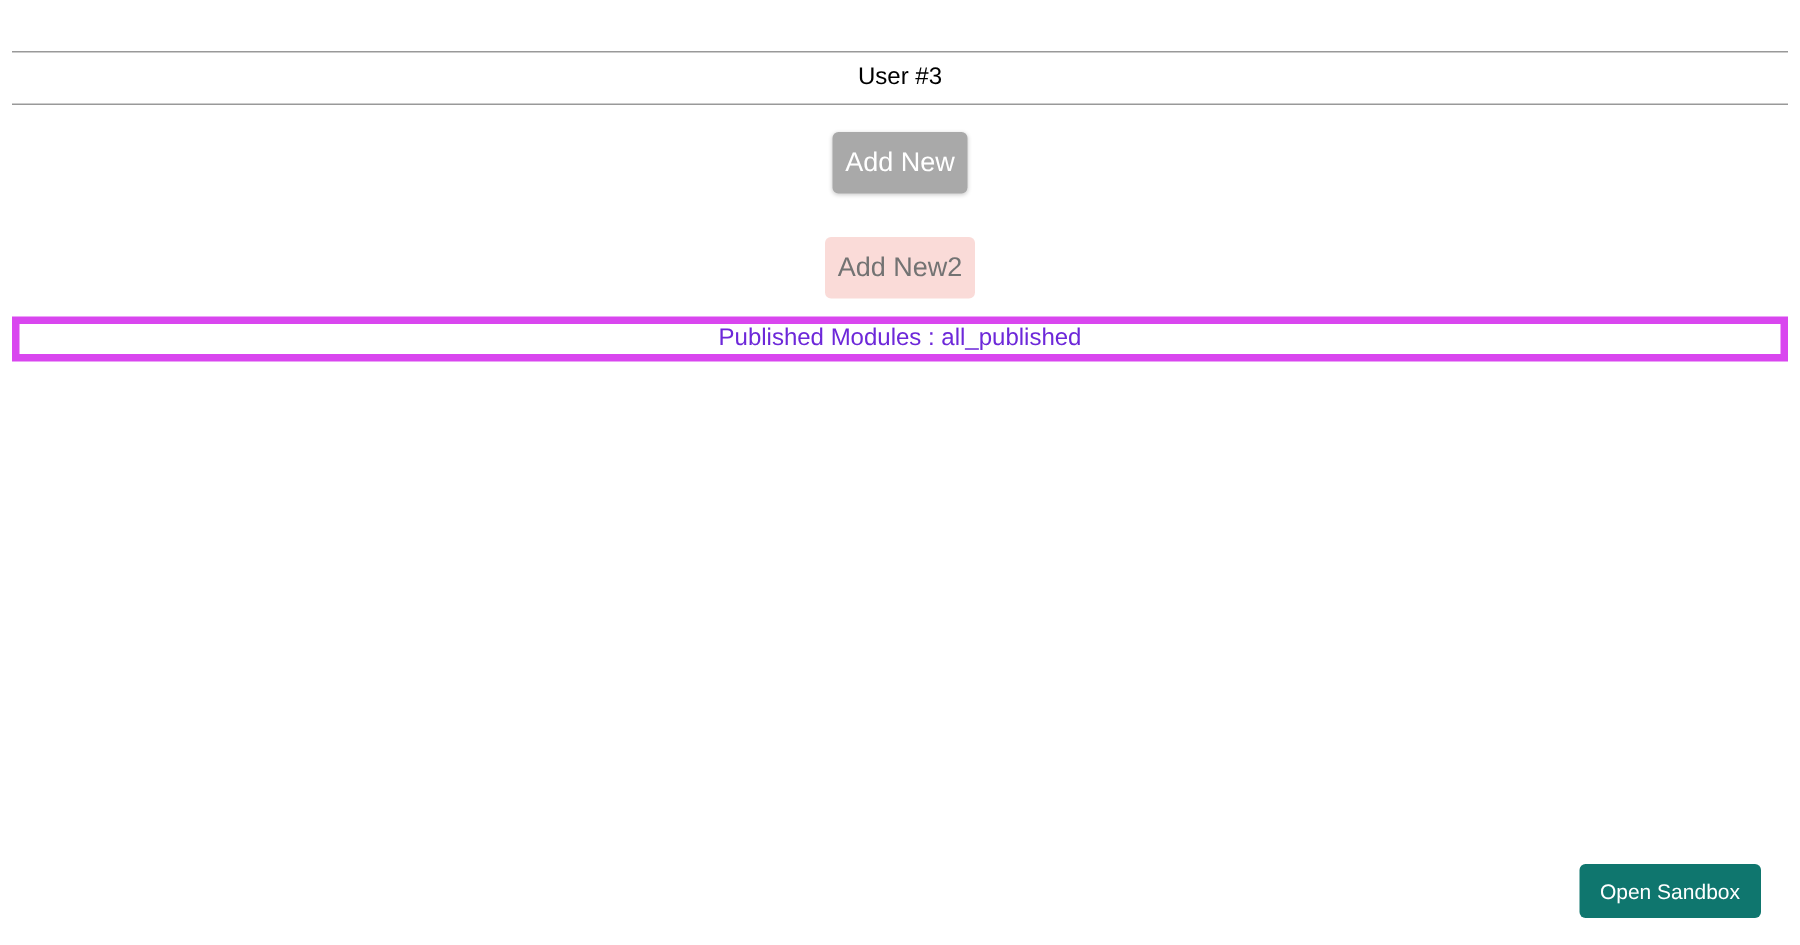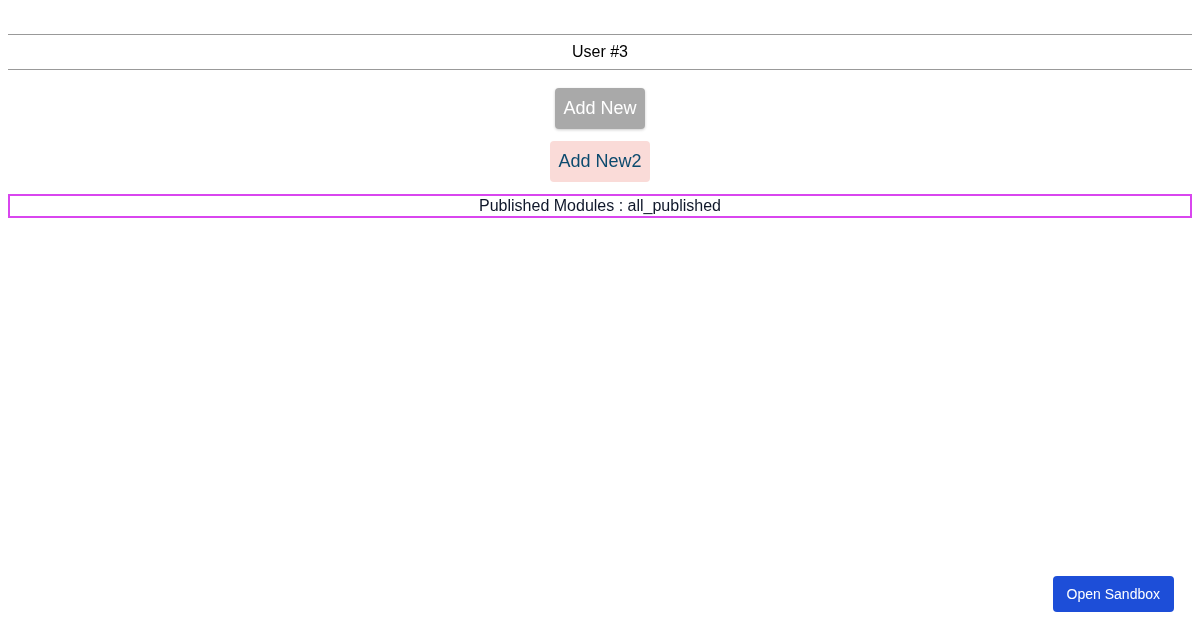--- a/index.html
+++ b/index.html
@@ -41,36 +41,36 @@
       cursor: pointer;
       font-family: Liberation Sans, sans-serif;
     }
     .btn-gray {
       background: #a9a9a9;
       color: #ffffff;
       box-shadow: 0 1px 3px rgba(0,0,0,0.2);
     }
     .btn-pink {
       background: #fadbd8;
-      color: #0c4a6e;
-      margin-top: 12px;
+      color: #737373;
+      margin-top: 29px;
     }
     .published-box {
-      border: 2px solid #d946ef;
+      border: 5px solid #d946ef;
       margin: 12px 8px 0 8px;
       text-align: center;
       font-size: 16px;
       padding: 1px 0;
-      color: #0f172a;
+      color: #6d28d9;
     }
     .open-sandbox {
       position: absolute;
       right: 26px;
       bottom: 18px;
-      background: #1d4ed8;
+      background: #0f766e;
       color: #fff;
       border: none;
       border-radius: 4px;
       padding: 10px 14px;
       font-size: 14px;
       cursor: pointer;
       font-family: inherit;
     }
   </style>
 </head>

